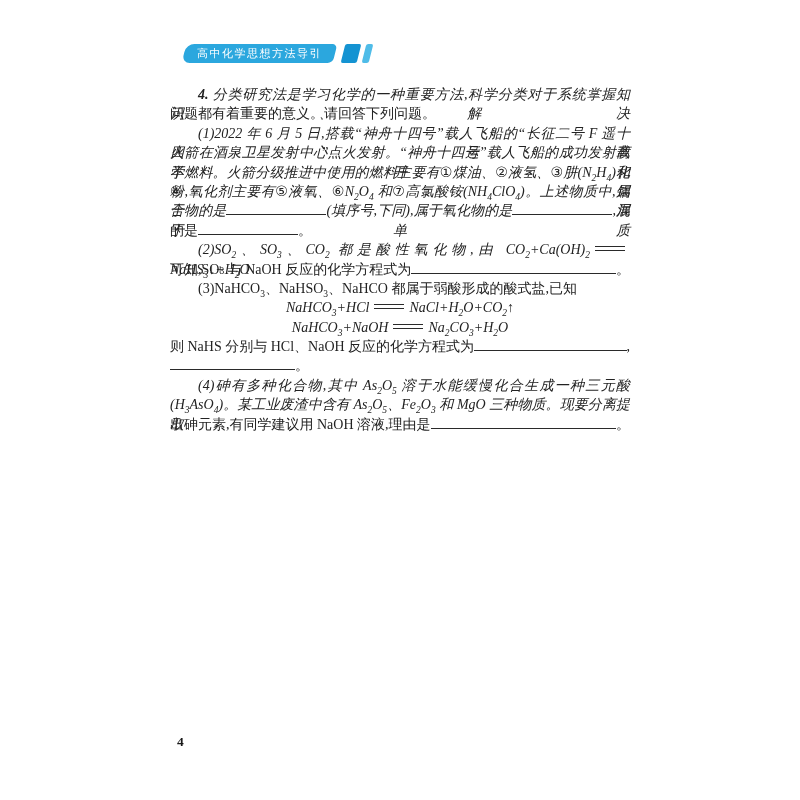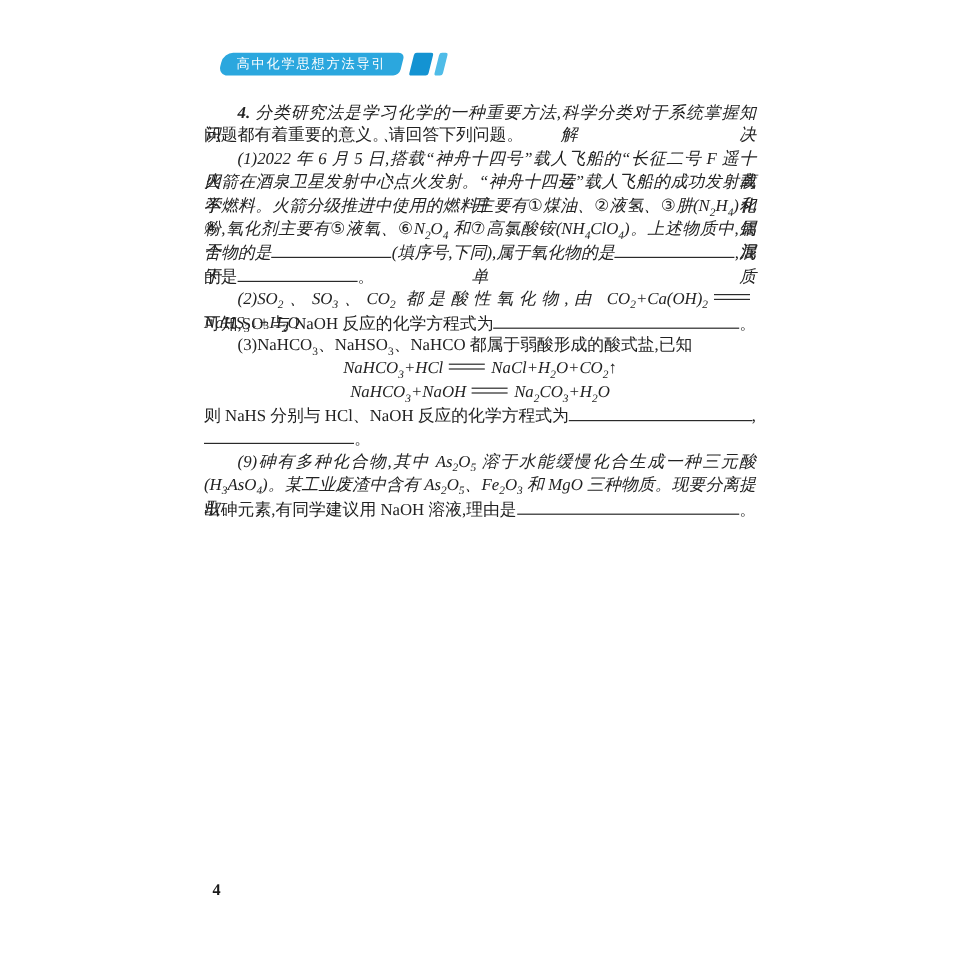--- a/index.html
+++ b/index.html
@@ -76,21 +76,21 @@
       </div>
       <div class="line l ind"><span class="txt">(3)NaHCO</span><sub>3</sub><span class="txt">、NaHSO</span><sub>3</sub><span class="txt">、NaHCO 都属于弱酸形成的酸式盐,已知</span></div>
       <div class="line c"><span class="txt">NaHCO</span><sub>3</sub><span class="txt">+HCl</span><span class="eqsign"></span><span class="txt">NaCl+H</span><sub>2</sub><span class="txt">O+CO</span><sub>2</sub><span class="txt">↑</span></div>
       <div class="line c"><span class="txt">NaHCO</span><sub>3</sub><span class="txt">+NaOH</span><span class="eqsign"></span><span class="txt">Na</span><sub>2</sub><span class="txt">CO</span><sub>3</sub><span class="txt">+H</span><sub>2</sub><span class="txt">O</span></div>
       <div class="line f">
         <span class="txt">则 NaHS 分别与 HCl、NaOH 反应的化学方程式为</span>
         <span class="bf"></span>
         <span class="txt">,</span>
       </div>
       <div class="line l"><span class="blank" style="width: 125px;"></span><span class="txt">。</span></div>
-      <div class="line j ind"><span class="txt">(9)砷有多种化合物,其中 As</span><sub>2</sub><span class="txt">O</span><sub>5</sub><span class="txt"> 溶于水能缓慢化合生成一种三元酸</span></div>
+      <div class="line j ind"><span class="txt">(4)砷有多种化合物,其中 As</span><sub>2</sub><span class="txt">O</span><sub>5</sub><span class="txt"> 溶于水能缓慢化合生成一种三元酸</span></div>
       <div class="line j"><span class="txt">(H</span><sub>3</sub><span class="txt">AsO</span><sub>4</sub><span class="txt">)。某工业废渣中含有 As</span><sub>2</sub><span class="txt">O</span><sub>5</sub><span class="txt">、Fe</span><sub>2</sub><span class="txt">O</span><sub>3</sub><span class="txt"> 和 MgO 三种物质。现要分离提取</span></div>
       <div class="line f">
         <span class="txt">出砷元素,有同学建议用 NaOH 溶液,理由是</span>
         <span class="bf"></span>
         <span class="txt">。</span>
       </div>
     </div>
 
   <div class="pagenum">4</div>
 

